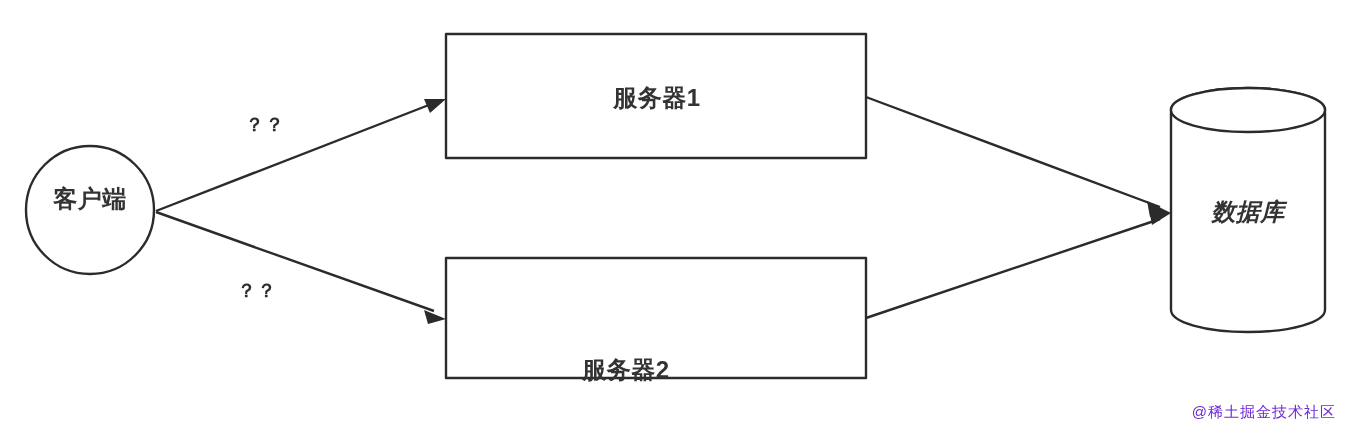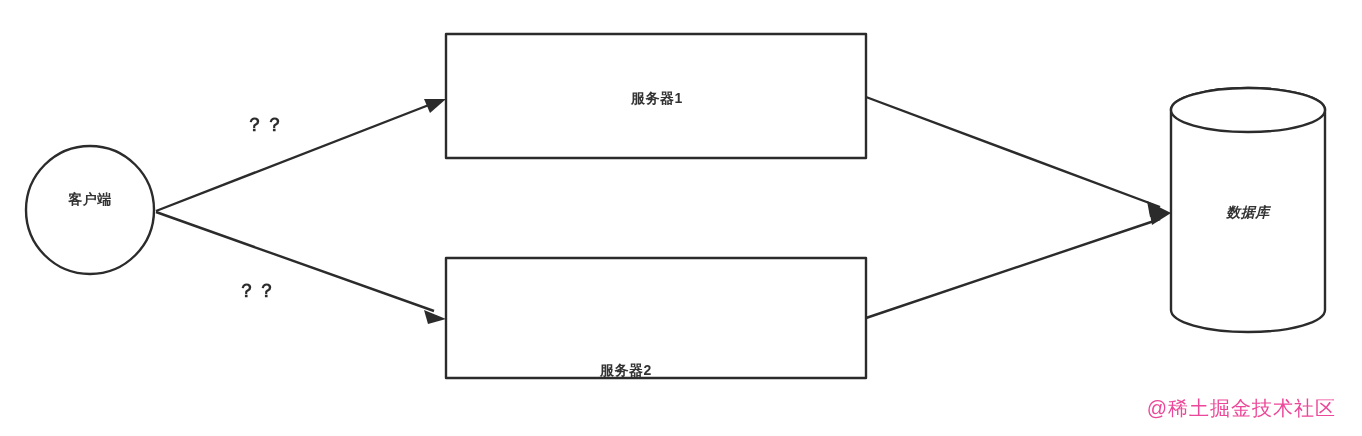--- a/index.html
+++ b/index.html
@@ -41,39 +41,39 @@
     fill: #2b2b2b;
     stroke: none;
   }
   .node-label {
     position: absolute;
     font-weight: bold;
     color: #333333;
     white-space: nowrap;
     transform: translate(-50%, -50%);
     letter-spacing: 0.5px;
-    font-size: 14px;
+    font-size: 24px;
     line-height: 1;
   }
   .edge-label {
     position: absolute;
     font-weight: bold;
     color: #2b2b2b;
     white-space: nowrap;
     transform: translate(-50%, -50%);
     font-size: 19px;
     line-height: 1;
     letter-spacing: 1px;
   }
   .watermark {
     position: absolute;
     right: 26px;
     bottom: 14px;
-    font-size: 20px;
-    color: #ec4899;
+    font-size: 15px;
+    color: #6d28d9;
     white-space: nowrap;
     letter-spacing: 1px;
   }
 </style>
 </head>
 <body>
 
 <div id="canvas">
 
   <svg id="diagram-svg" viewBox="0 0 1362 436">

